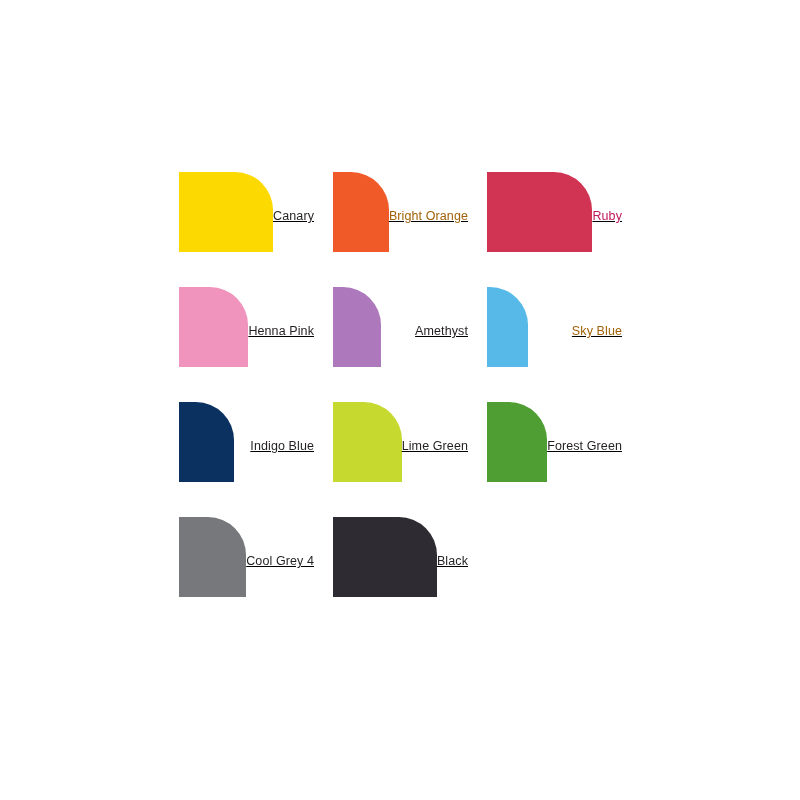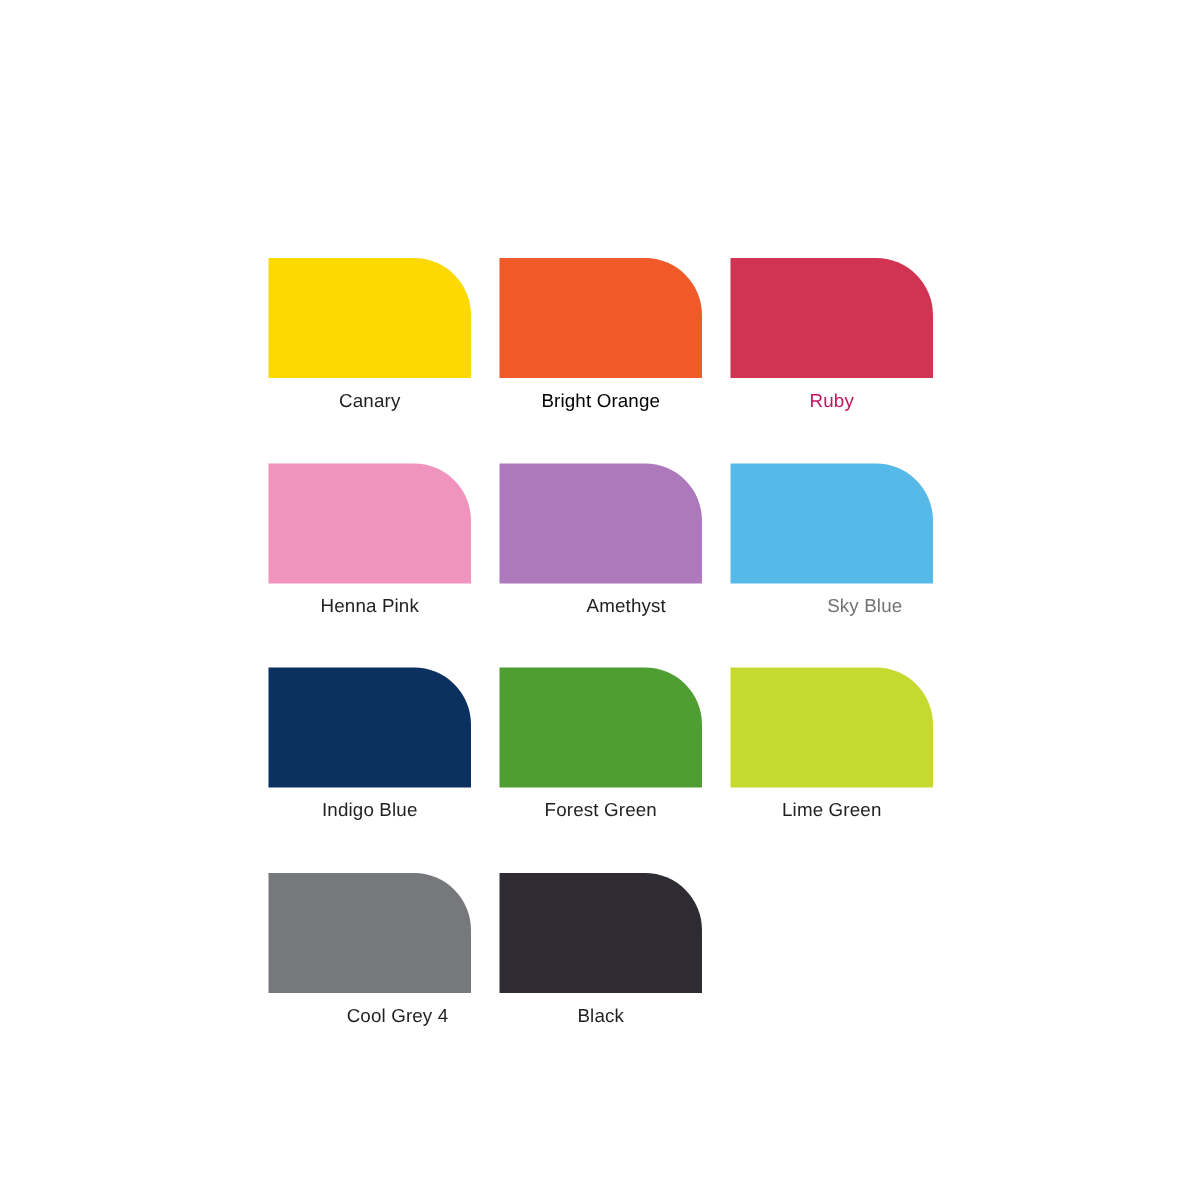--- a/index.html
+++ b/index.html
@@ -24,22 +24,22 @@
   .swatch-grid {
     display: grid;
     grid-template-columns: repeat(3, 135px);
     column-gap: 19px;
     row-gap: 35px;
   }
 
   .swatch-cell {
     width: 135px;
     display: flex;
-    flex-direction: column;
     align-items: center;
+    text-decoration: underline;
   }
 
   .swatch-chip {
     width: 135px;
     height: 80px;
     border-radius: 0 38px 0 0;
     display: block;
   }
 
   .swatch-label {
@@ -58,62 +58,62 @@
 <div id="swatch-chart">
   <div class="swatch-grid">
 
     <div class="swatch-cell">
       <span class="swatch-chip" style="background: rgb(252, 217, 0);"></span>
       <span class="swatch-label" style="color: rgb(35, 31, 32);">Canary</span>
     </div>
 
     <div class="swatch-cell">
       <span class="swatch-chip" style="background: rgb(240, 90, 40);"></span>
-      <span class="swatch-label" style="color: #000000;">Bright Orange</span>
+      <span class="swatch-label" style="color: #a16207;">Bright Orange</span>
     </div>
 
     <div class="swatch-cell">
       <span class="swatch-chip" style="background: rgb(209, 51, 82);"></span>
       <span class="swatch-label" style="color: #be185d;">Ruby</span>
     </div>
 
     <div class="swatch-cell">
       <span class="swatch-chip" style="background: rgb(240, 148, 189);"></span>
       <span class="swatch-label" style="color: rgb(35, 31, 32);">Henna Pink</span>
     </div>
 
     <div class="swatch-cell">
       <span class="swatch-chip" style="background: rgb(174, 121, 188);"></span>
       <span class="swatch-label" style="color: rgb(35, 31, 32); margin-left: 34px;">Amethyst</span>
     </div>
 
     <div class="swatch-cell">
       <span class="swatch-chip" style="background: rgb(86, 185, 232);"></span>
-      <span class="swatch-label" style="color: #737373; margin-left: 44px;">Sky Blue</span>
+      <span class="swatch-label" style="color: #a16207; margin-left: 44px;">Sky Blue</span>
     </div>
 
     <div class="swatch-cell">
       <span class="swatch-chip" style="background: rgb(11, 49, 96);"></span>
-      <span class="swatch-label" style="color: rgb(35, 31, 32);">Indigo Blue</span>
+      <span class="swatch-label" style="color: rgb(35, 31, 32); padding-left: 16px;">Indigo Blue</span>
+    </div>
+
+    <div class="swatch-cell">
+      <span class="swatch-chip" style="background: rgb(198, 217, 46);"></span>
+      <span class="swatch-label" style="color: rgb(35, 31, 32);">Lime Green</span>
     </div>
 
     <div class="swatch-cell">
       <span class="swatch-chip" style="background: rgb(78, 158, 51);"></span>
       <span class="swatch-label" style="color: rgb(35, 31, 32);">Forest Green</span>
     </div>
 
-    <div class="swatch-cell">
-      <span class="swatch-chip" style="background: rgb(198, 217, 46);"></span>
-      <span class="swatch-label" style="color: rgb(35, 31, 32);">Lime Green</span>
-    </div>
-
 
     <div class="swatch-cell">
       <span class="swatch-chip" style="background: rgb(118, 120, 123);"></span>
-      <span class="swatch-label" style="color: rgb(35, 31, 32); padding-left: 37px;">Cool Grey 4</span>
+      <span class="swatch-label" style="color: rgb(35, 31, 32);">Cool Grey 4</span>
     </div>
 
     <div class="swatch-cell">
       <span class="swatch-chip" style="background: rgb(46, 43, 51);"></span>
       <span class="swatch-label" style="color: rgb(35, 31, 32); text-align: right;">Black</span>
     </div>
 
   </div>
 </div>
 

